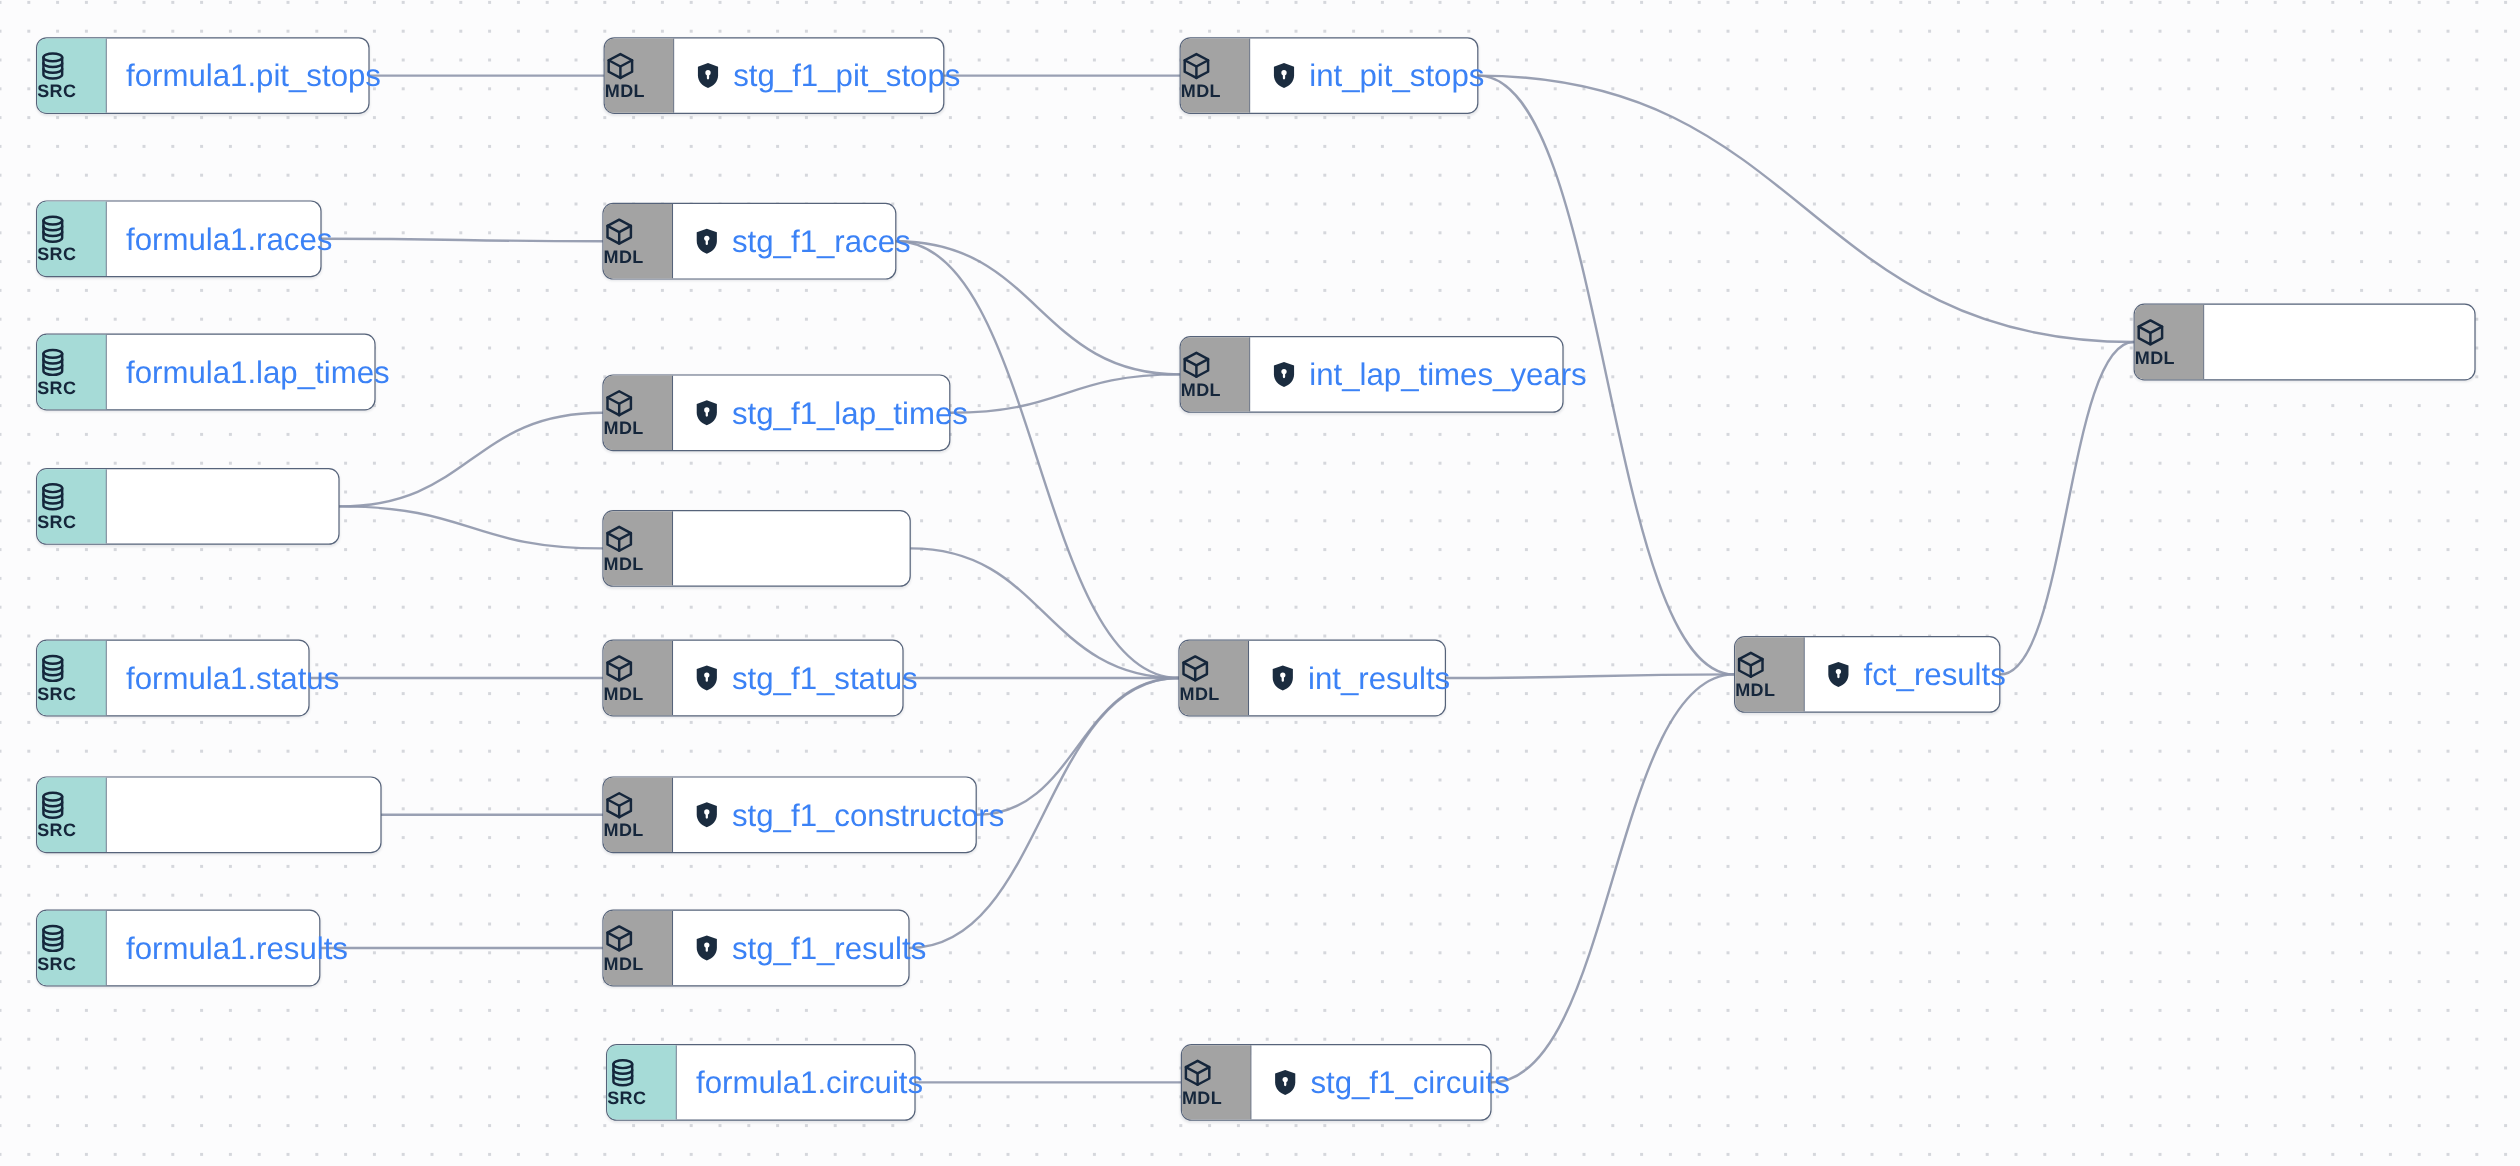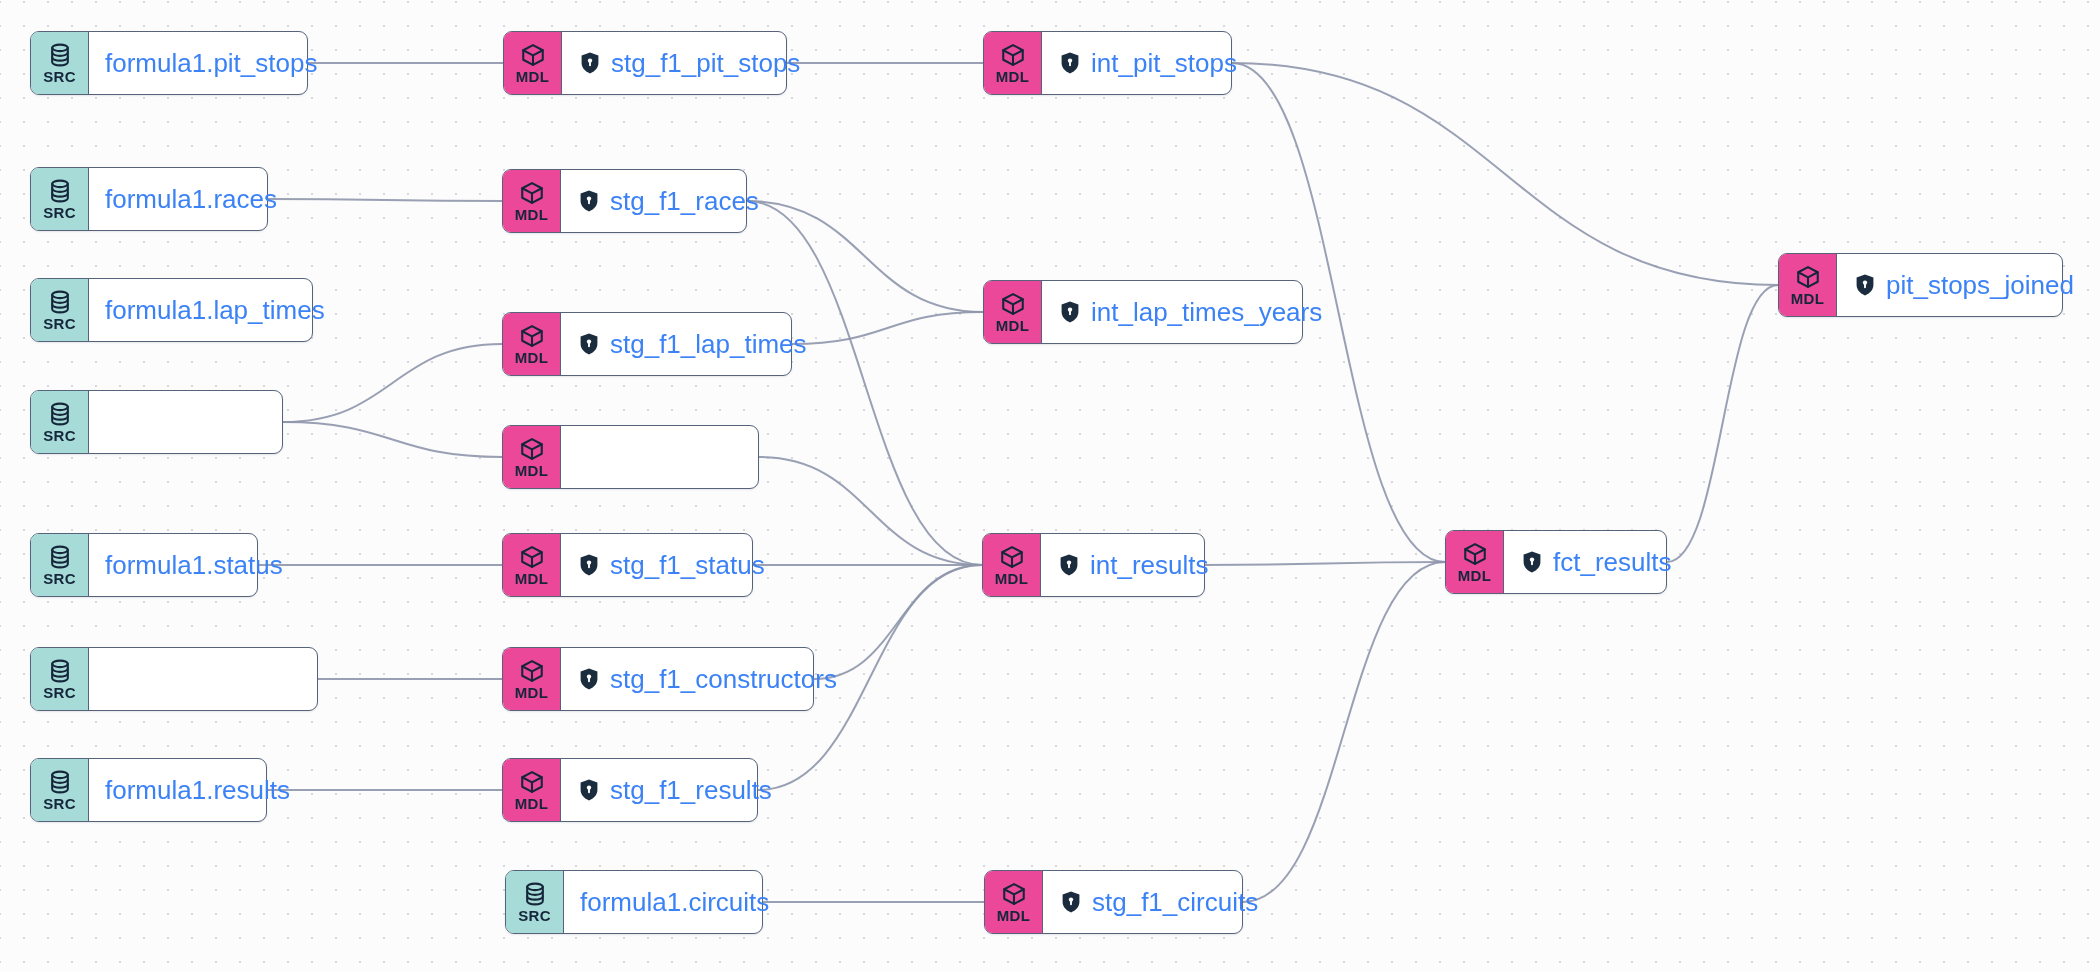--- a/index.html
+++ b/index.html
@@ -20,28 +20,28 @@
     display:flex;align-items:stretch;
     height:64px;box-sizing:border-box;
     background:#ffffff;
     border:1.6px solid #56637a;
     border-radius:9px;
     box-shadow:0 1px 2px rgba(30,42,58,.10);
     cursor:pointer;
   }
   .badge{
     width:57px;flex:0 0 57px;
-    display:flex;flex-direction:column;align-items:center;justify-content:center;
+    display:flex;flex-direction:column;align-items:flex-start;justify-content:center;
     gap:1px;
     border-right:1.6px solid #56637a;
     border-radius:7.5px 0 0 7.5px;
     color:#15263b;
   }
   .node.kind-source .badge{background:#a6dbd7;}
-  .node.kind-model  .badge{background:#ec4899;}
+  .node.kind-model  .badge{background:#a3a3a3;}
   .badge .icon{width:26px;height:26px;display:block;}
   .badge .icon svg{width:26px;height:26px;display:block;}
   .badge-label{
     font-size:15px;font-weight:600;letter-spacing:.3px;
     line-height:16px;color:#15263b;
   }
   .body{
     flex:1 1 auto;display:flex;align-items:center;
     padding:0 16px;gap:9px;white-space:nowrap;
   }
@@ -186,30 +186,20 @@
 
       <span class="icon icon-cube">
         <svg viewBox="0 0 24 24" fill="none" stroke="#15263b" stroke-width="1.9" stroke-linecap="round" stroke-linejoin="round">
           <path d="M21 7.6 12 2.8 3 7.6v8.8l9 4.8 9-4.8z"></path>
           <path d="M3 7.6l9 4.8 9-4.8"></path>
           <path d="M12 12.4V21.2"></path>
         </svg>
       </span>
       <span class="badge-label">MDL</span>
     </div>
-    <div class="body">
-      <span class="icon-shield">
-        <svg viewBox="0 0 24 24" fill="currentColor">
-          <path d="M12 1.6l8.4 3v7.2c0 5.2-3.6 8.9-8.4 10.6C7.2 20.7 3.6 17 3.6 11.8V4.6z"></path>
-          <circle cx="12" cy="9.6" r="2.2" fill="#ffffff"></circle>
-          <rect x="11.05" y="10.6" width="1.9" height="4.6" rx="0.95" fill="#ffffff"></rect>
-        </svg>
-      </span>
-      <span class="node-label">pit_stops_joined</span>
-    </div>
   </div>
     <div class="node kind-source" style="left: 30px; top: 278px; width: 283px;">
     <div class="badge">
       <span class="icon icon-db">
         <svg viewBox="0 0 24 24" fill="none" stroke="#15263b" stroke-width="1.9" stroke-linecap="round" stroke-linejoin="round">
           <ellipse cx="12" cy="5.4" rx="7.2" ry="3"></ellipse>
           <path d="M4.8 5.4v4.4c0 1.66 3.22 3 7.2 3s7.2-1.34 7.2-3V5.4"></path>
           <path d="M4.8 9.8v4.4c0 1.66 3.22 3 7.2 3s7.2-1.34 7.2-3V9.8"></path>
           <path d="M4.8 14.2v4.4c0 1.66 3.22 3 7.2 3s7.2-1.34 7.2-3v-4.4"></path>
         </svg>

